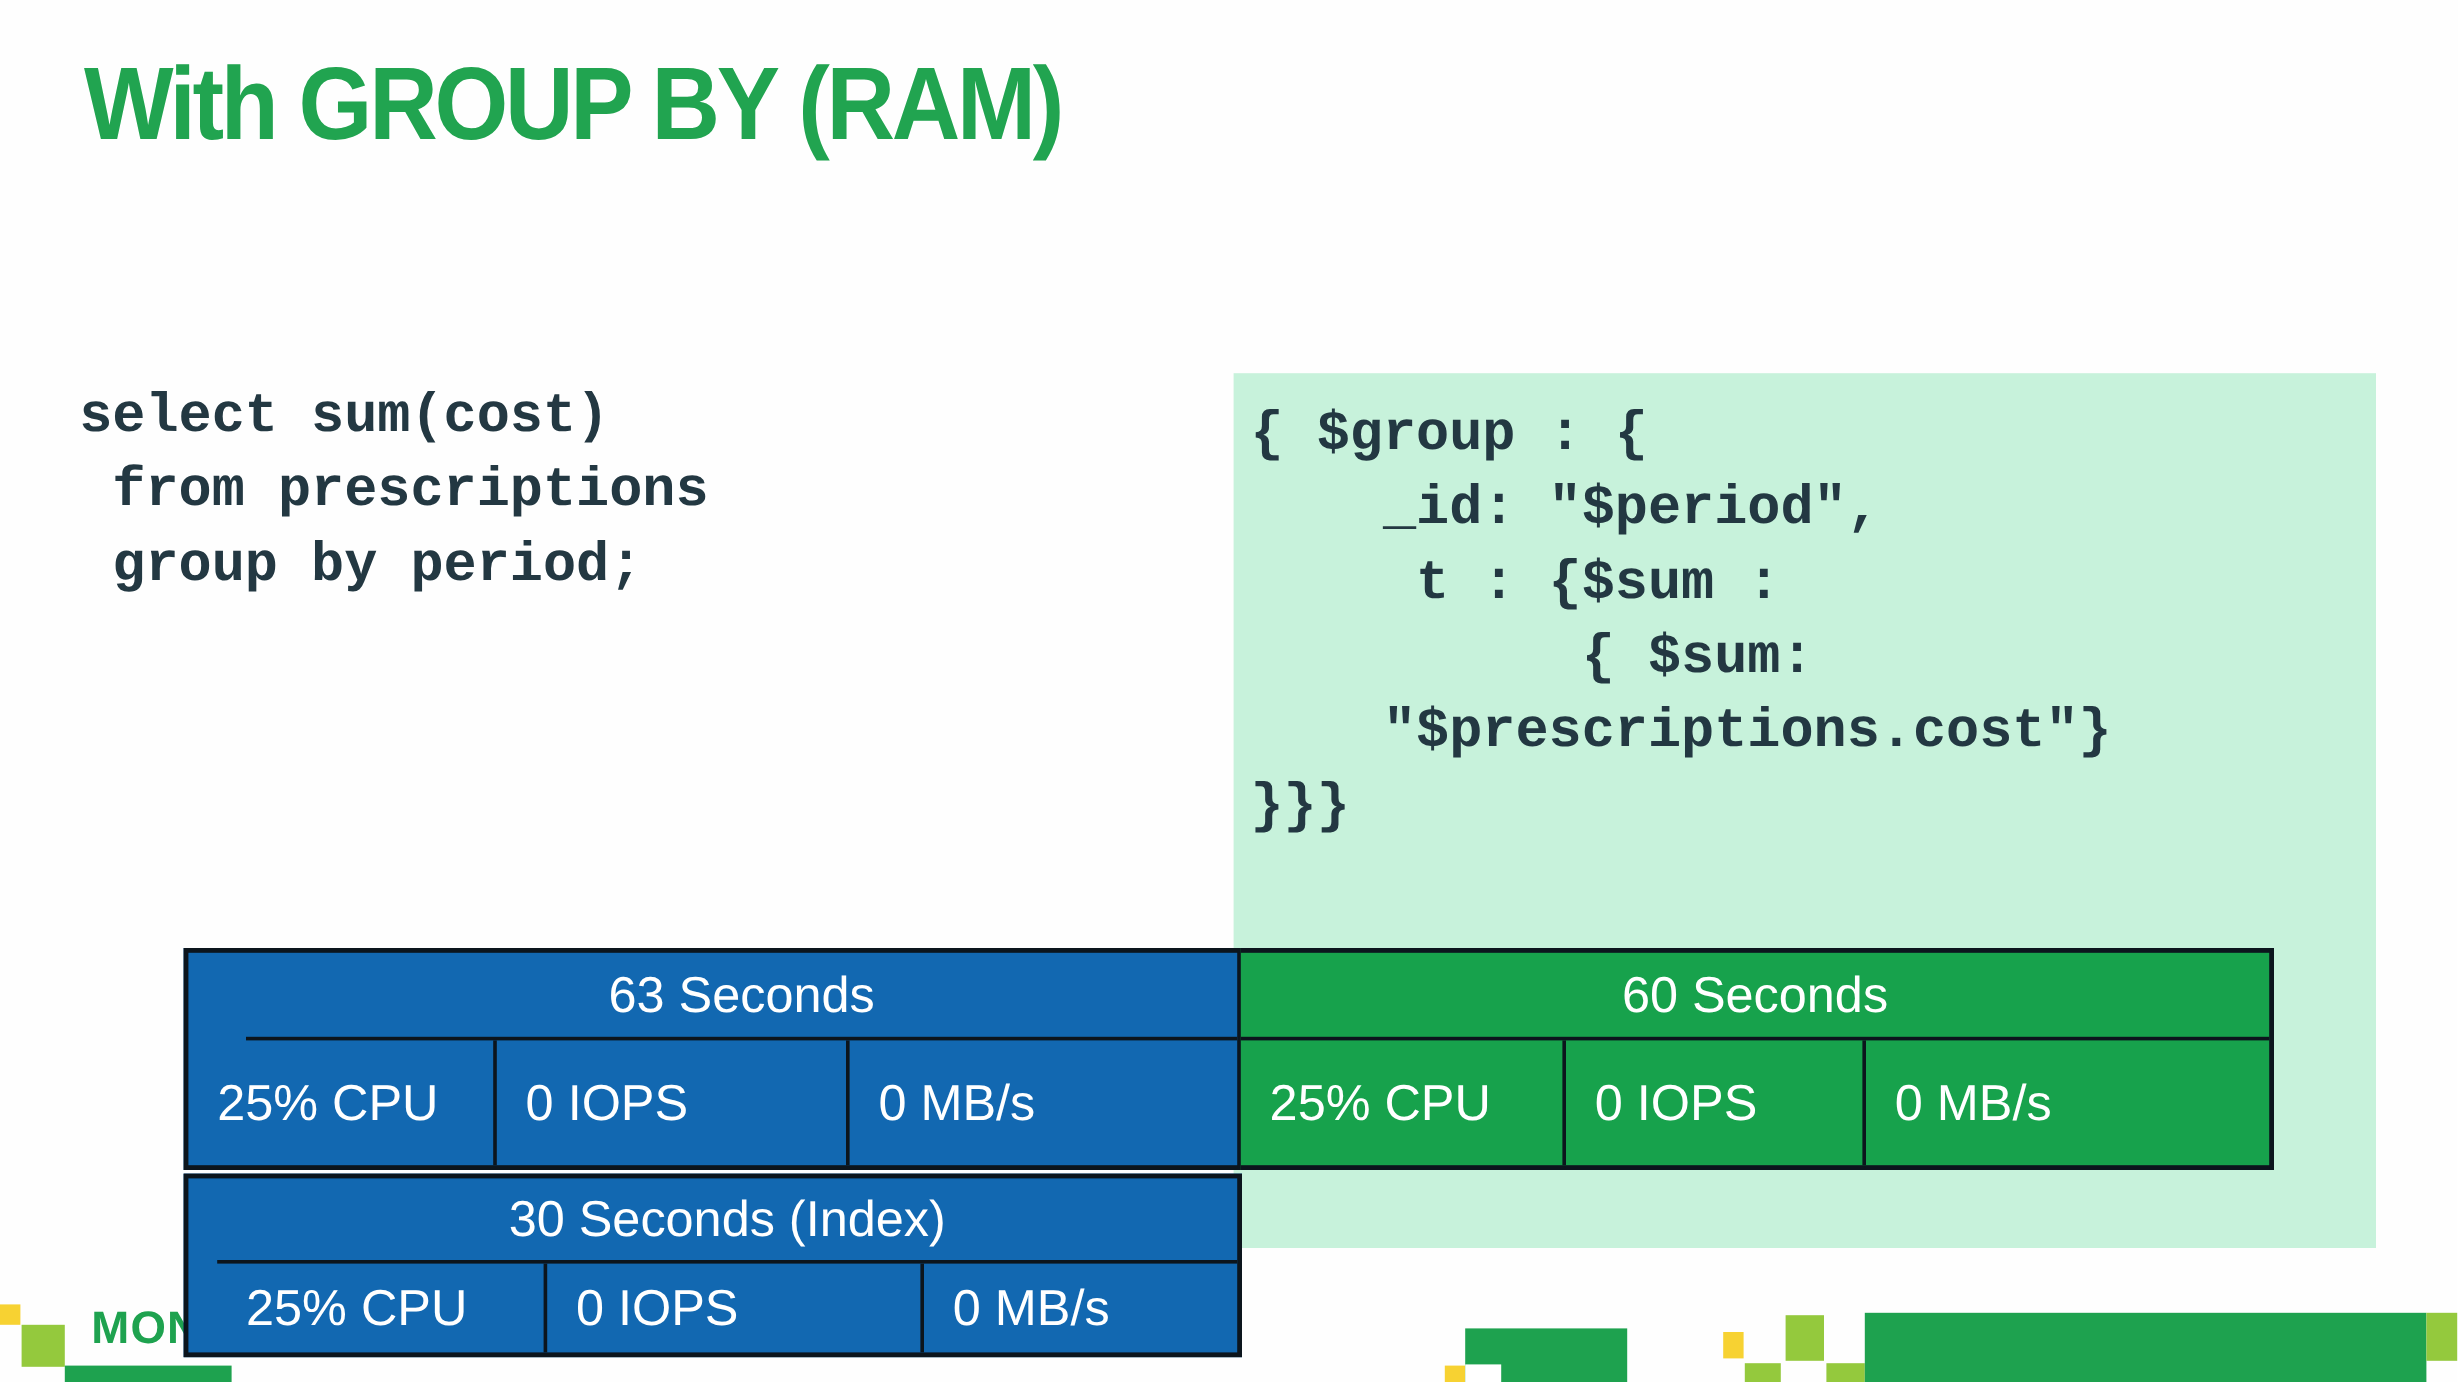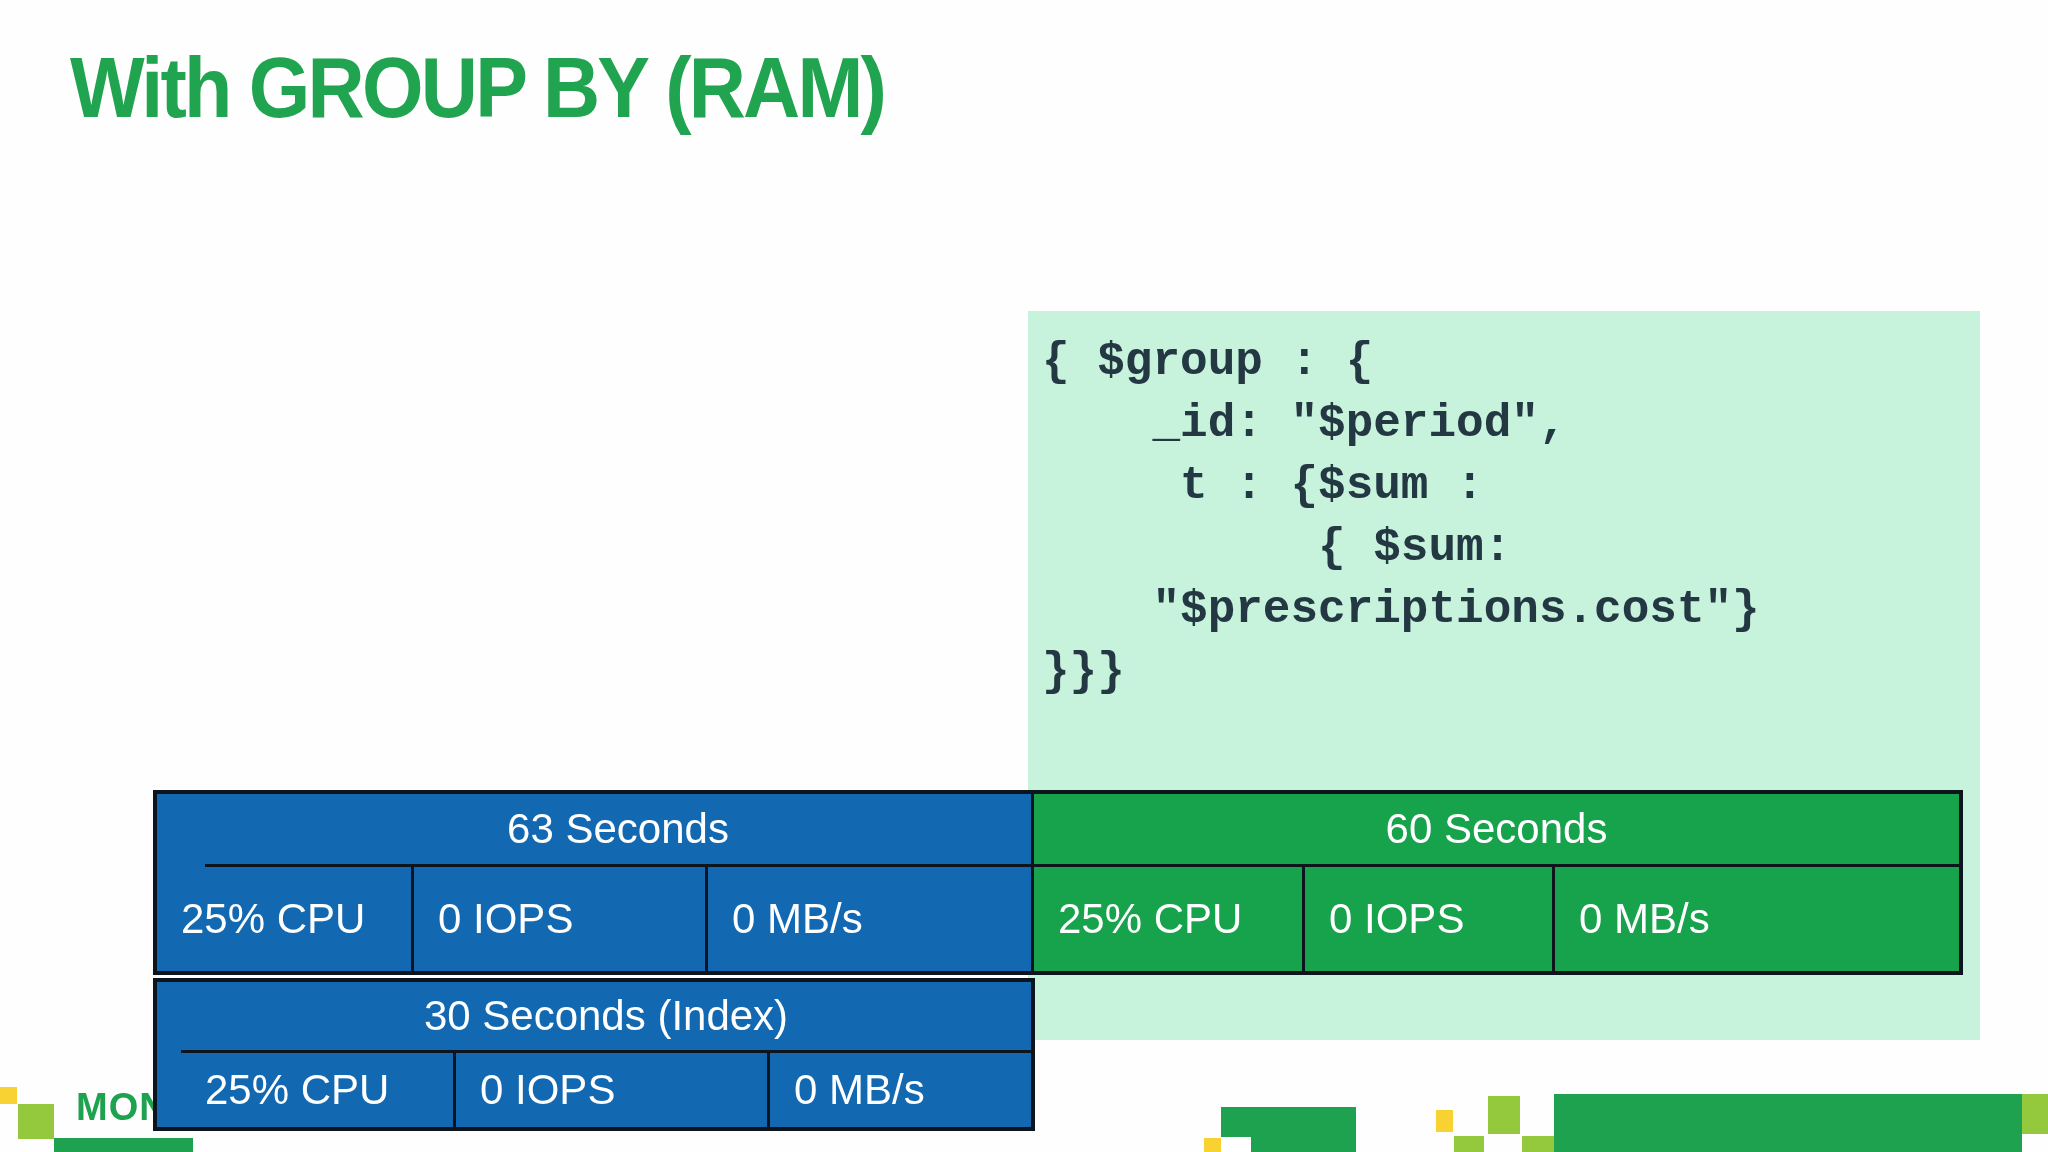--- a/index.html
+++ b/index.html
@@ -43,21 +43,21 @@
   .ptable .cell {
     box-sizing:border-box; border-right:3px solid #0c151d;
     display:flex; align-items:center; padding-left:24px;text-align:center;
   }
   .ptable .cell:last-child { border-right:none;border-radius:10px; }
 
   #table-63 { left:153px; top:790px; width:882px; height:185px; background:var(--table_blue); }
   #table-63 .hdr { height:73px;margin-left:48px; }
   #table-63 .row { grid-template-columns:257px 294px 1fr; }
 
-  #table-60 { left:1034px; top:790px; width:929px; height:185px; background:var(--table_green); border-left:none; }
+  #table-60 { left:1034px; top:790px; width:861px; height:185px; background:var(--table_green); border-left:none; }
   #table-60 .hdr { height:73px; }
   #table-60 .row { grid-template-columns:271px 250px 1fr; }
 
   #table-30 { left:153px; top:978px; width:882px; height:153px; background:var(--table_blue);padding-left:24px; }
   #table-30 .hdr { height:71px; }
   #table-30 .row { grid-template-columns:275px 314px 1fr; }
 
   
   .wordmark {
     position:absolute; left:76px; top:1086px; z-index:1;
@@ -83,20 +83,23 @@
   .d10 { left:1554px; top:1094px; width:468px; height:58px; }
   .d11 { left:2022px; top:1094px; width:26px;  height:40px; }
 </style>
 </head>
 <body>
 
 <div class="slide">
 
   <h1 class="title">With GROUP BY (RAM)</h1>
 
+  <pre class="code sql-block">select sum(cost)
+ from prescriptions
+ group by period;</pre>
 
   <div class="mongo-box">
     <pre class="code">{ $group : {
     _id: "$period",
      t : {$sum :
           { $sum:
     "$prescriptions.cost"}
 }}}</pre>
   </div>
 

